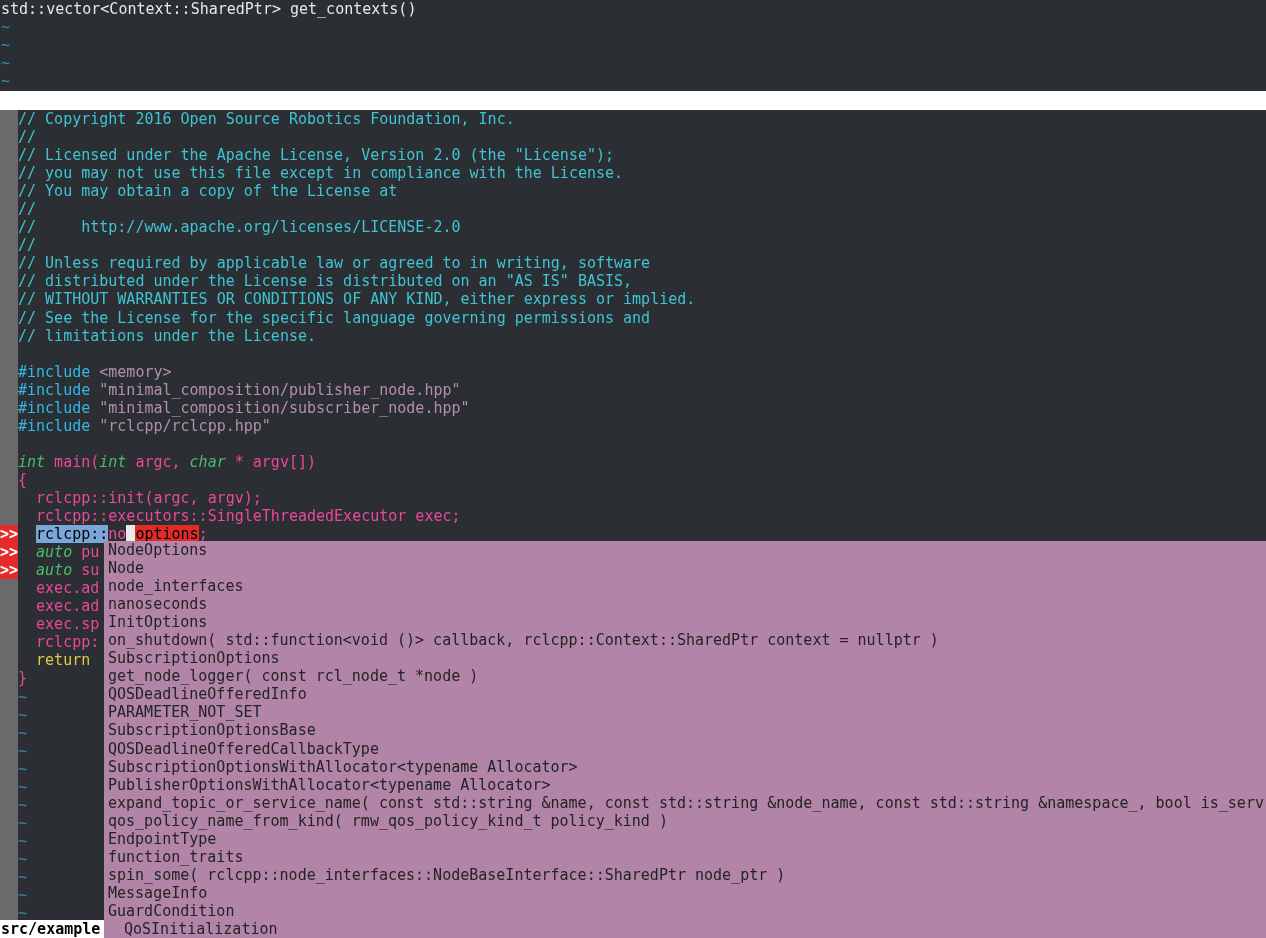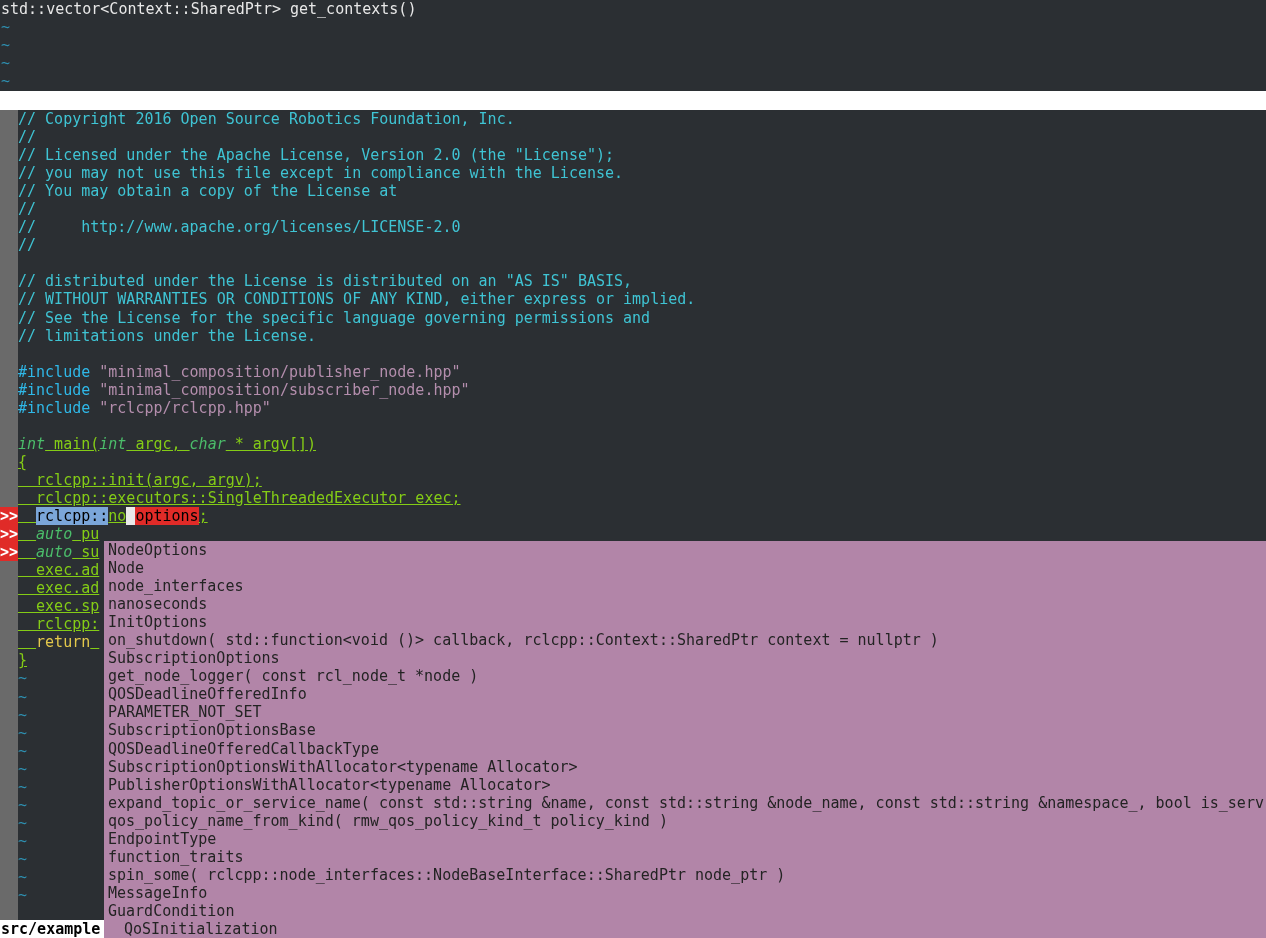--- a/index.html
+++ b/index.html
@@ -56,21 +56,21 @@
   .sign.err{
     color:#ffffff;background:#e02b28;font-weight:bold;
   }
 
   
   .c-comment   {color:#3fc4d4;}
   .c-pre       {color:#2fb8e8;}
   .c-str       {color:#b48ead;}
   .c-type      {color:#4bbd6a;font-style:italic;}
   .c-kw        {color:#e3c84b;}
-  .c-plain     {color:#84cc16;text-decoration:underline;}
+  .c-plain     {color:#ec4899;}
 
   
   .hl-match{background:#7ba6d9;color:#000000;}
   .hl-err  {background:#e02b28;color:#000000;}
   .cursor-block{background:#e9e9e9;color:#2b2f33;}
 
   
   #popup-menu{
     position:absolute;left:104px;top:541px;
     width:1162px;height:397px;
@@ -124,26 +124,27 @@
     <div id="sign-column"></div>
     <div id="code-layer">
         <div class="row"><span class="sign">  </span><span class="c-comment">// Copyright 2016 Open Source Robotics Foundation, Inc.</span></div>
         <div class="row"><span class="sign">  </span><span class="c-comment">//</span></div>
         <div class="row"><span class="sign">  </span><span class="c-comment">// Licensed under the Apache License, Version 2.0 (the "License");</span></div>
         <div class="row"><span class="sign">  </span><span class="c-comment">// you may not use this file except in compliance with the License.</span></div>
         <div class="row"><span class="sign">  </span><span class="c-comment">// You may obtain a copy of the License at</span></div>
         <div class="row"><span class="sign">  </span><span class="c-comment">//</span></div>
         <div class="row"><span class="sign">  </span><span class="c-comment">//     http://www.apache.org/licenses/LICENSE-2.0</span></div>
         <div class="row"><span class="sign">  </span><span class="c-comment">//</span></div>
-        <div class="row"><span class="sign">  </span></div>
+        <div class="row"><span class="sign">  </span><span class="c-comment">// Unless required by applicable law or agreed to in writing, software</span></div>
         <div class="row"><span class="sign">  </span><span class="c-comment">// distributed under the License is distributed on an "AS IS" BASIS,</span></div>
         <div class="row"><span class="sign">  </span><span class="c-comment">// WITHOUT WARRANTIES OR CONDITIONS OF ANY KIND, either express or implied.</span></div>
         <div class="row"><span class="sign">  </span><span class="c-comment">// See the License for the specific language governing permissions and</span></div>
         <div class="row"><span class="sign">  </span><span class="c-comment">// limitations under the License.</span></div>
         <div class="row"><span class="sign">  </span><span class="c-plain"></span></div>
+        <div class="row"><span class="sign">  </span><span class="c-pre">#include </span><span class="c-str">&lt;memory&gt;</span></div>
         <div class="row"><span class="sign">  </span><span class="c-pre">#include </span><span class="c-str">"minimal_composition/publisher_node.hpp"</span></div>
         <div class="row"><span class="sign">  </span><span class="c-pre">#include </span><span class="c-str">"minimal_composition/subscriber_node.hpp"</span></div>
         <div class="row"><span class="sign">  </span><span class="c-pre">#include </span><span class="c-str">"rclcpp/rclcpp.hpp"</span></div>
         <div class="row"><span class="sign">  </span><span class="c-plain"></span></div>
         <div class="row"><span class="sign">  </span><span class="c-type">int</span><span class="c-plain"> main(</span><span class="c-type">int</span><span class="c-plain"> argc, </span><span class="c-type">char</span><span class="c-plain"> * argv[])</span></div>
         <div class="row"><span class="sign">  </span><span class="c-plain">{</span></div>
         <div class="row"><span class="sign">  </span><span class="c-plain">  rclcpp::init(argc, argv);</span></div>
         <div class="row"><span class="sign">  </span><span class="c-plain">  rclcpp::executors::SingleThreadedExecutor exec;</span></div>
         <div class="row"><span class="sign err">&gt;&gt;</span><span class="c-plain">  </span><span class="hl-match">rclcpp::</span><span class="c-plain">no</span><span class="cursor-block"> </span><span class="hl-err">options</span><span class="c-plain">;</span></div>
         <div class="row"><span class="sign err">&gt;&gt;</span><span class="c-plain">  </span><span class="c-type">auto</span><span class="c-plain"> pu</span></div>

